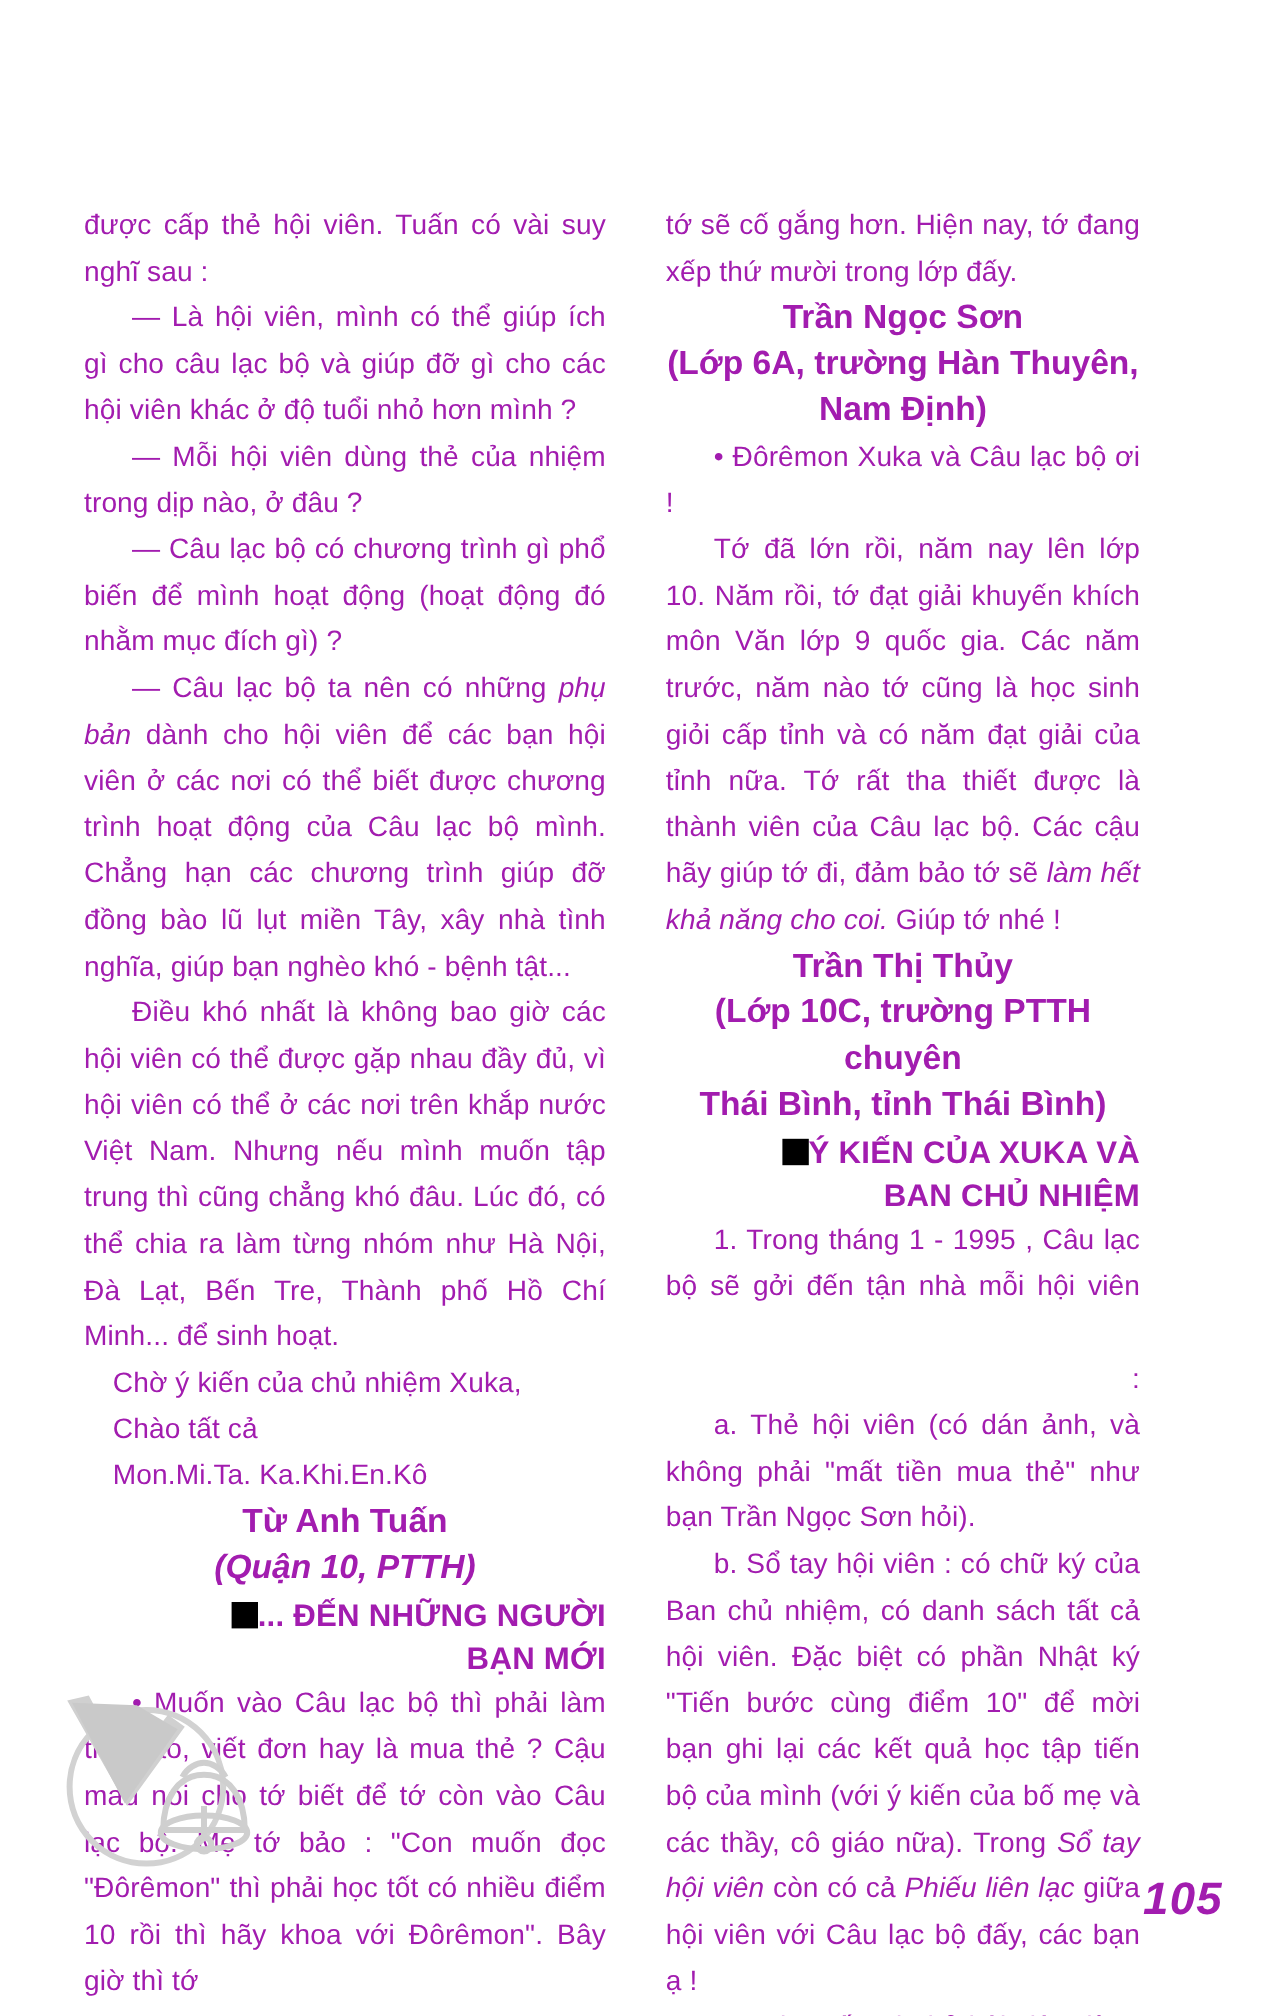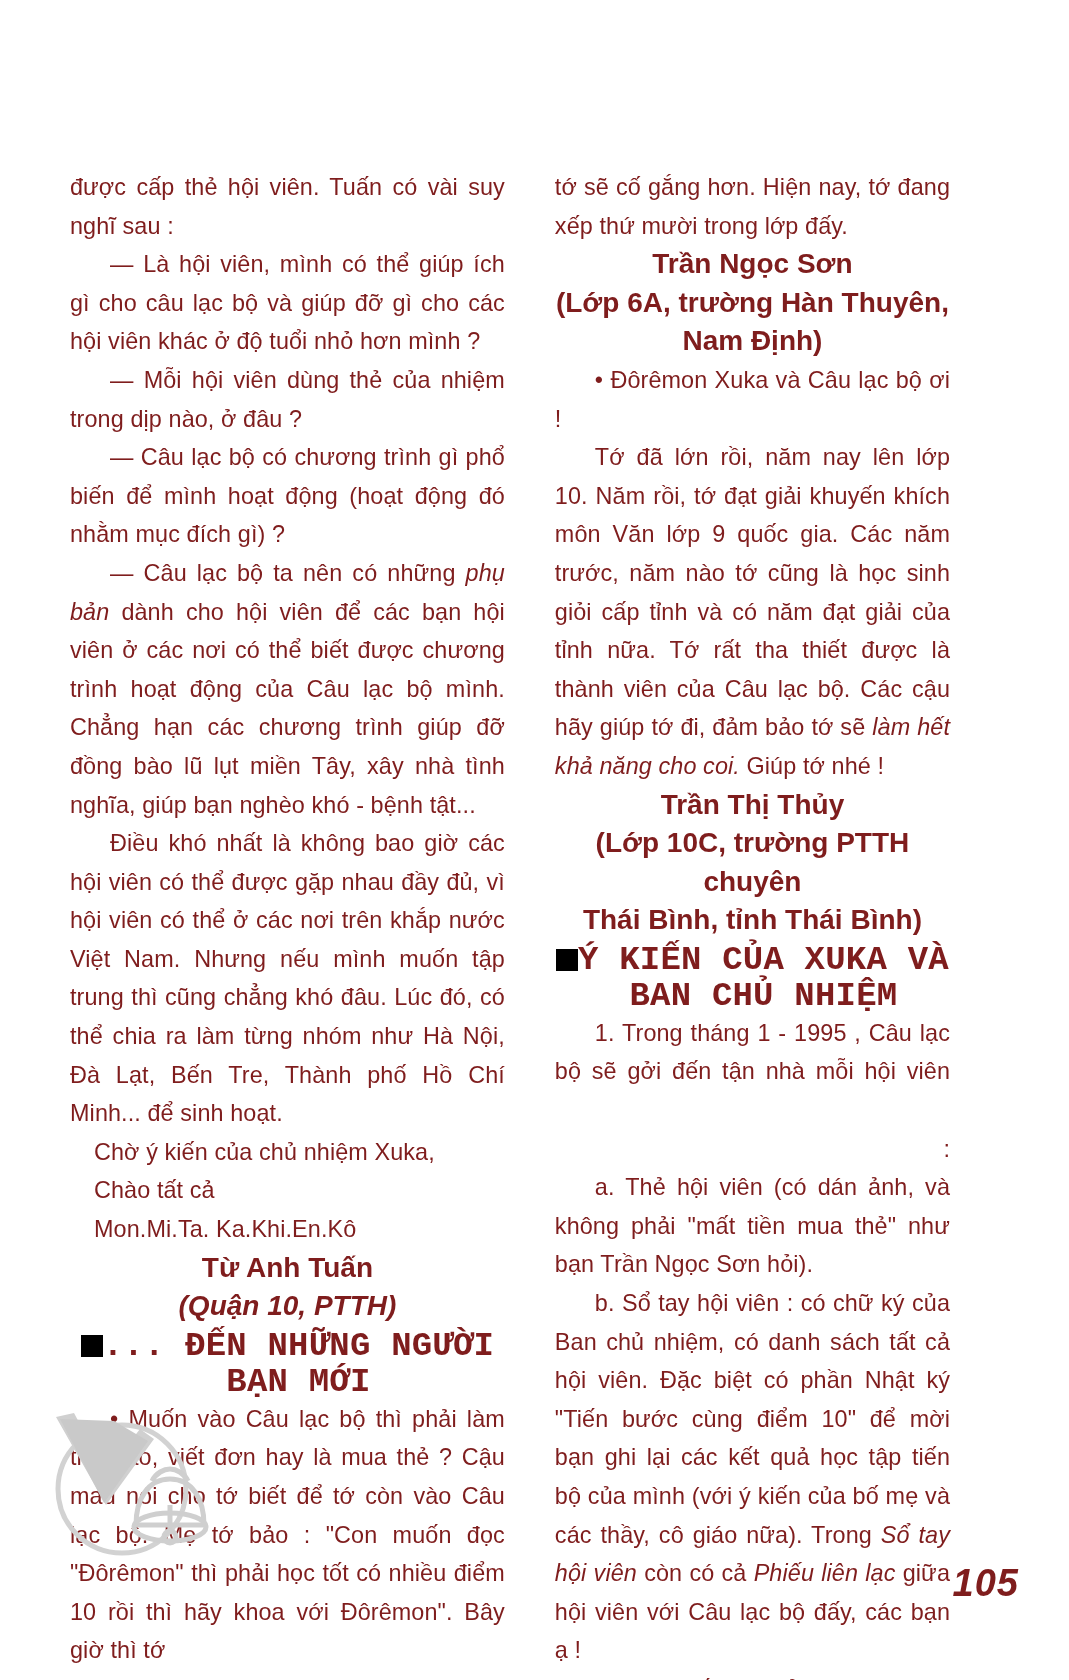--- a/index.html
+++ b/index.html
@@ -8,21 +8,21 @@
     padding: 0;
     background: #ffffff;
   }
   .page {
     position: relative;
     width: 1069px;
     height: 1680px;
     background: #ffffff;
     overflow: hidden;
     font-family: "Liberation Sans", sans-serif;
-    color: #7f1d1d;
+    color: #a21caf;
   }
 
   
   .columns {
     position: absolute;
     left: 70px;
     top: 168px;
     width: 880px;
     display: flex;
     gap: 50px;
@@ -66,27 +66,26 @@
   .sig-place-i {
     font-weight: bold;
     font-style: italic;
   }
   .sig-place {
     font-weight: bold;
   }
 
   
   .heading {
-    font-size: 34px;
+    font-size: 26px;
     line-height: 36px;
     font-weight: bold;
     letter-spacing: 0.2px;
     margin: 2px 0 0 0;
-    text-align: center;
-    font-family: Liberation Mono, monospace;
+    text-align: right;
   }
   .heading .sq {
     display: inline-block;
     width: 22px;
     height: 22px;
     background: #000;
     vertical-align: -2px;
     margin-right: 0px;
   }
   .heading .htext { display: inline; }

